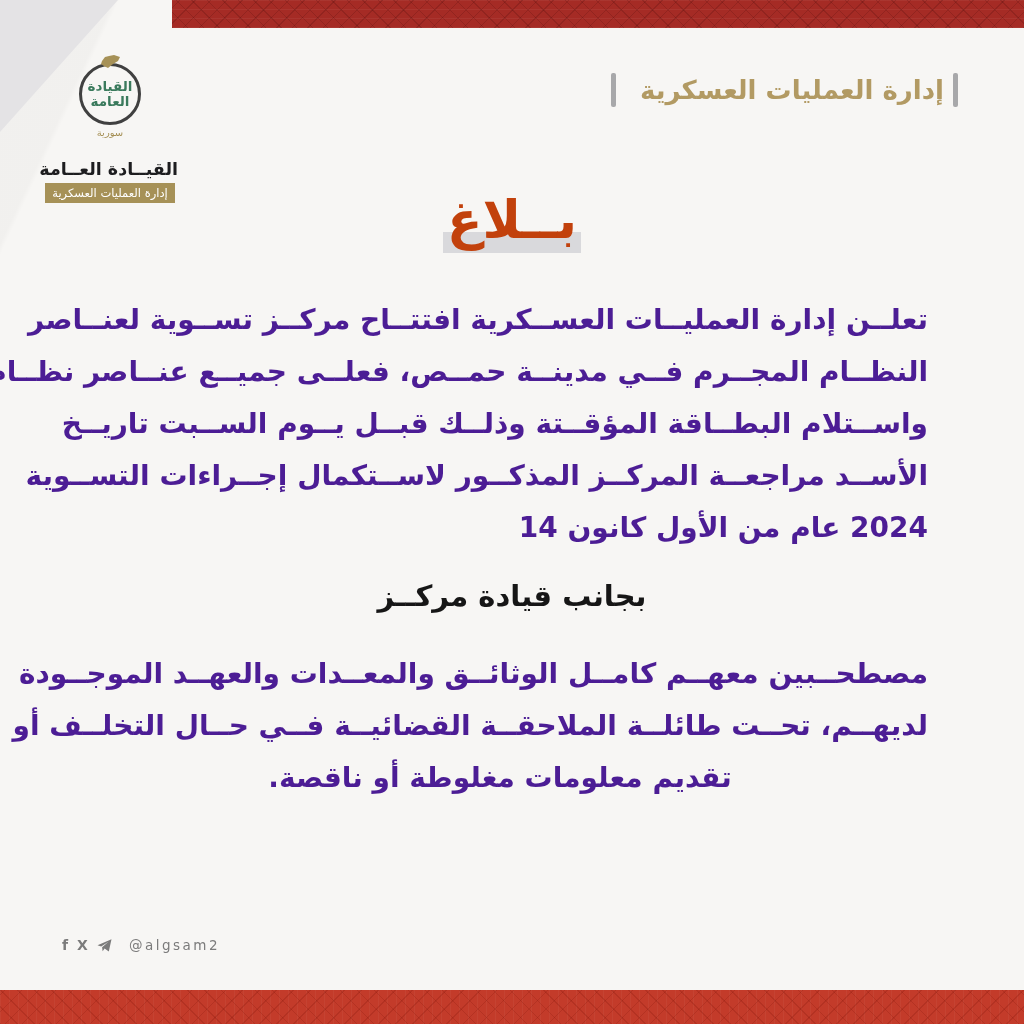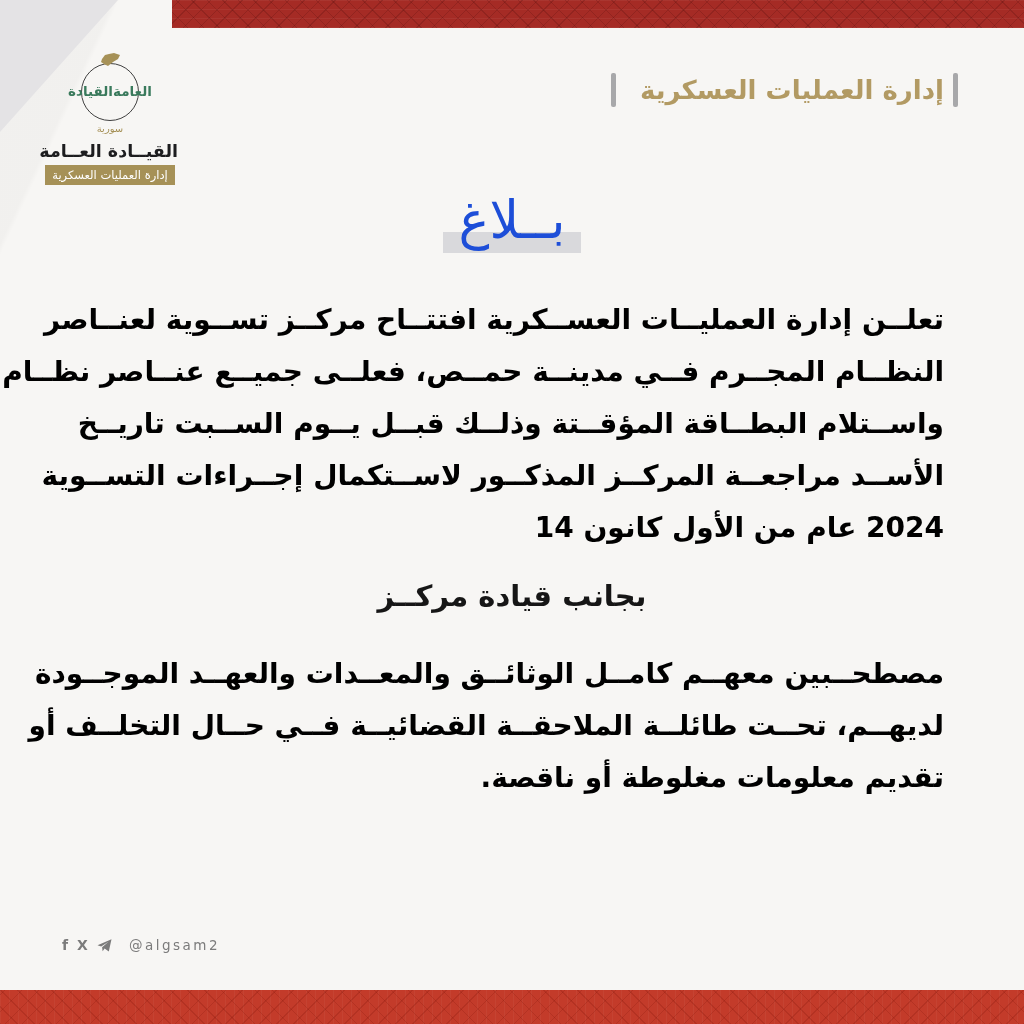--- a/index.html
+++ b/index.html
@@ -43,62 +43,62 @@
   .hbar.left{margin-right:24px;}
   .hbar.right{margin-left:9px;}
   .dept-title{
     color:var(--gold,#b29a63);
     font-size:26px;font-weight:bold;line-height:40px;direction:rtl;white-space:nowrap;
   }
   
   .logo-block{position:absolute;left:42px;top:50px;width:136px;text-align:center;}
   .emblem{
     position:relative;width:56px;height:56px;margin:13px auto 0;
-    border:1px solid #404040;border-radius:50%;
-    display:flex;flex-direction:row;align-items:center;justify-content:center;
+    border:3px solid #404040;border-radius:50%;
+    display:flex;flex-direction:column;align-items:center;justify-content:center;
     background:transparent;
   }
   .syria-map{position:absolute;top:-12px;left:50%;transform:translateX(-50%);}
   .emblem-line{
     color:var(--green,#3a7a5c);font-weight:bold;font-size:13.5px;line-height:1.12;
     direction:rtl;white-space:nowrap;
   }
   .country{color:var(--badge,#a69157);font-size:10px;line-height:10px;margin-top:3px;direction:rtl;}
   .org-name{
-    margin-top:7px;color:#1d1d1f;font-weight:bold;font-size:17.5px;line-height:20px;
+    margin-top:21px;color:#1d1d1f;font-weight:bold;font-size:17.5px;line-height:20px;
     direction:rtl;white-space:nowrap;
   }
   .org-badge{
     display:inline-block;margin-top:4px;background:var(--badge,#a69157);color:#fff;
     font-size:11.5px;line-height:14px;padding:3px 7px;direction:rtl;white-space:nowrap;
   }
   
   .title-wrap{position:absolute;top:188px;left:0;width:1024px;text-align:center;}
   .title-highlight{
     position:absolute;top:44px;left:50%;transform:translateX(-50%);
     width:138px;height:21px;background:#d9d9dc;
   }
   .announcement-title{
     position:relative;z-index:1;direction:rtl;
-    font-size:52px;font-weight:normal;color:#1d4ed8;line-height:64px;
+    font-size:52px;font-weight:bold;color:#c2410c;line-height:64px;
   }
-  .para{position:absolute;left:88px;width:856px;direction:rtl;color:#000000;}
+  .para{position:absolute;left:72px;width:856px;direction:rtl;color:#4c1d95;}
   .para .line{
     height:52px;line-height:52px;font-size:28px;font-weight:bold;white-space:nowrap;
     text-align:justify;text-align-last:justify;
   }
   .para1{top:294px;}
   .para2{top:648px;}
   .date-line{
     height:52px;line-height:52px;font-size:28px;font-weight:bold;
     direction:ltr;text-align:right;white-space:nowrap;
   }
   .center-line{
     height:52px;line-height:52px;font-size:28px;font-weight:bold;
-    text-align:right;white-space:nowrap;
+    text-align:center;white-space:nowrap;
   }
   .subtitle{
     position:absolute;top:570px;left:0;width:1024px;height:52px;line-height:52px;
     text-align:center;direction:rtl;font-size:29px;font-weight:bold;color:#161616;
   }
   
   .footer{
     position:absolute;left:62px;top:933px;height:24px;
     display:flex;align-items:center;direction:ltr;color:#7b7b7b;
   }

